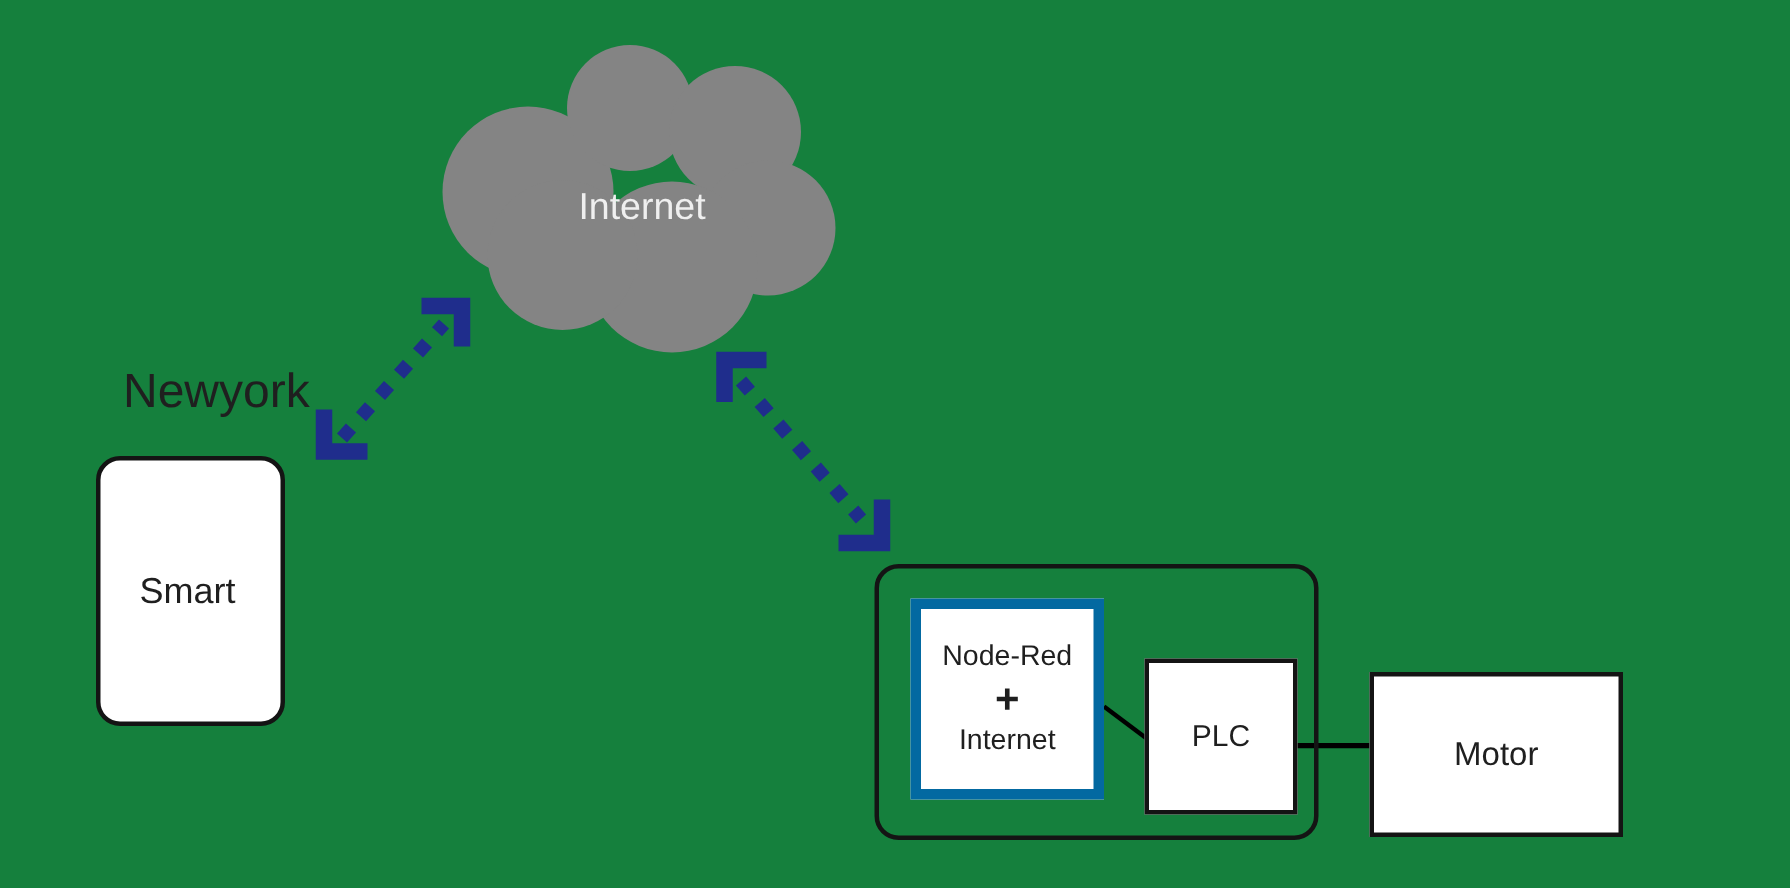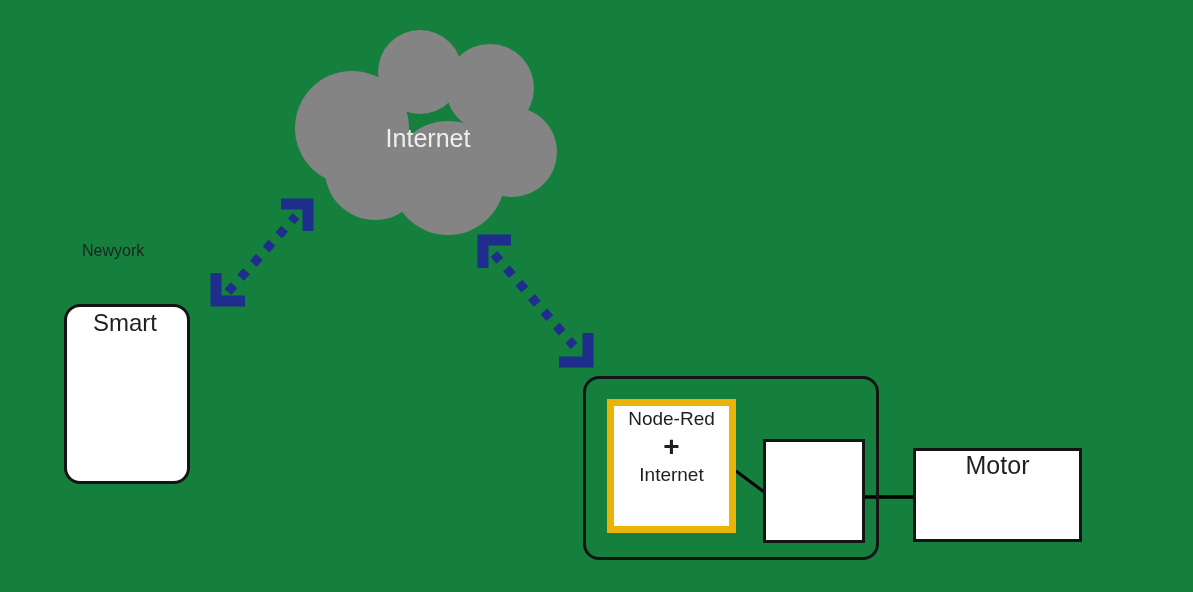--- a/index.html
+++ b/index.html
@@ -22,21 +22,21 @@
     width: 1193px;
     height: 592px;
   }
   .label {
     position: absolute;
     white-space: nowrap;
     color: #1f1f1f;
   }
   .newyork-label {
     left: 82px; top: 242px;
-    font-size: 16px;
+    font-size: 32px;
   }
   .internet-label {
     left: 338px; top: 124px;
     width: 180px;
     text-align: center;
     font-size: 25px;
     color: #efefef;
   }
   .seoul-label {
     left: 583px; top: 322px;
@@ -44,60 +44,61 @@
     text-align: center;
     font-size: 24px;
   }
   .box {
     position: absolute;
     box-sizing: border-box;
     background: #ffffff;
     border: 3px solid #141414;
     display: flex;
     flex-direction: column;
+    justify-content: center;
   }
   .smartphone-box {
     left: 64px; top: 304px;
     width: 126px; height: 180px;
     border-radius: 16px;
     font-size: 24px;
     line-height: 31px;
     padding-left: 26px;
   }
   .seoul-box {
     left: 583px; top: 376px;
     width: 296px; height: 184px;
     border-radius: 16px;
     background: transparent;
   }
   .nodered-box {
     left: 607px; top: 399px;
     width: 129px; height: 134px;
-    border: 7px solid #eab308;
+    border: 7px solid #0369a1;
     text-align: center;
     font-size: 19px;
     line-height: 26px;
   }
   .nodered-plus {
     font-size: 28px;
     font-weight: 700;
     line-height: 30px;
   }
   .plc-box {
     left: 763px; top: 439px;
     width: 102px; height: 104px;
     text-align: center;
     font-size: 20px;
     line-height: 32px;
   }
   .motor-box {
     left: 913px; top: 448px;
-    width: 169px; height: 94px;
+    width: 169px; height: 110px;
     text-align: center;
-    font-size: 25px;
+    font-size: 22px;
   }
 </style>
 </head>
 <body>
 
 <div class="canvas">
 
   <svg class="layer-svg" viewBox="0 0 1193 592" xmlns="http://www.w3.org/2000/svg">
 
     <g>
@@ -136,19 +137,20 @@
 
   <div class="box seoul-box"></div>
 
   <div class="box nodered-box">
     <div>Node-Red</div>
     <div class="nodered-plus">+</div>
     <div>Internet</div>
   </div>
 
   <div class="box plc-box">
+    <div>PLC</div>
   </div>
 
   <div class="box motor-box">
     <div>Motor</div>
   </div>
 
 </div>
 
 </body></html>

